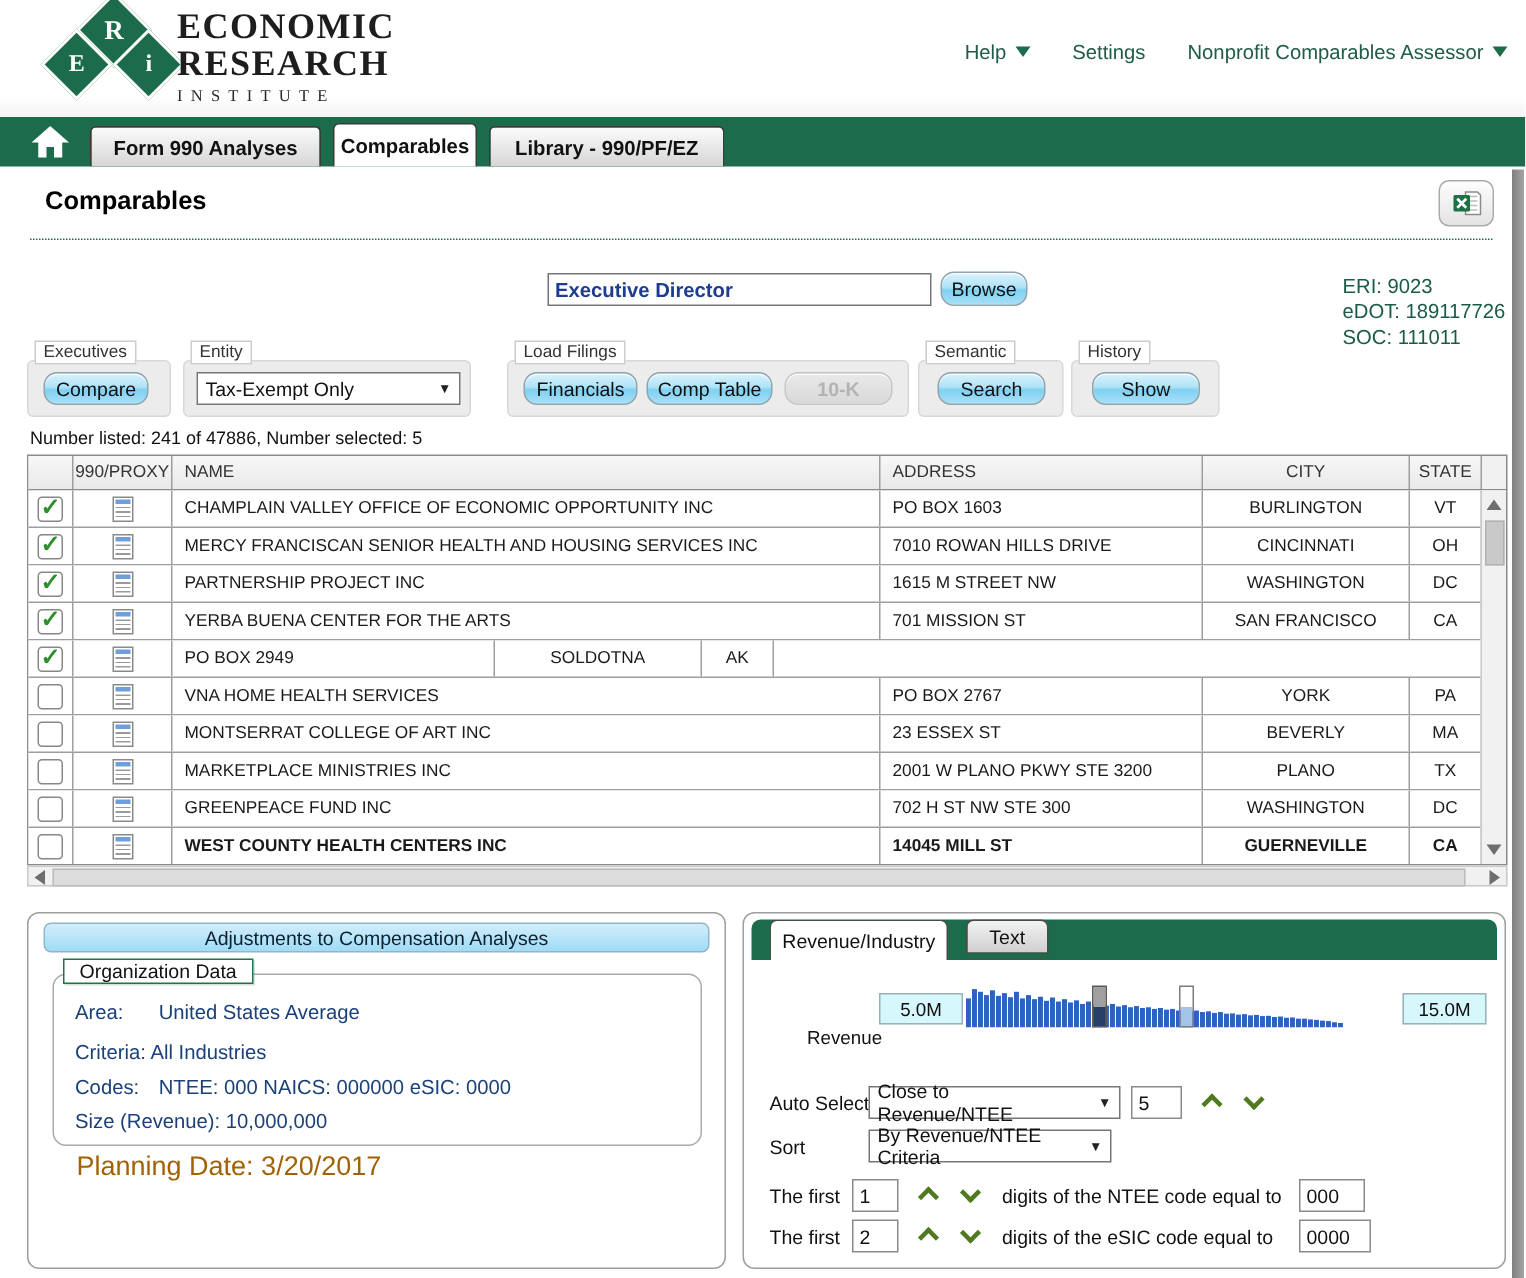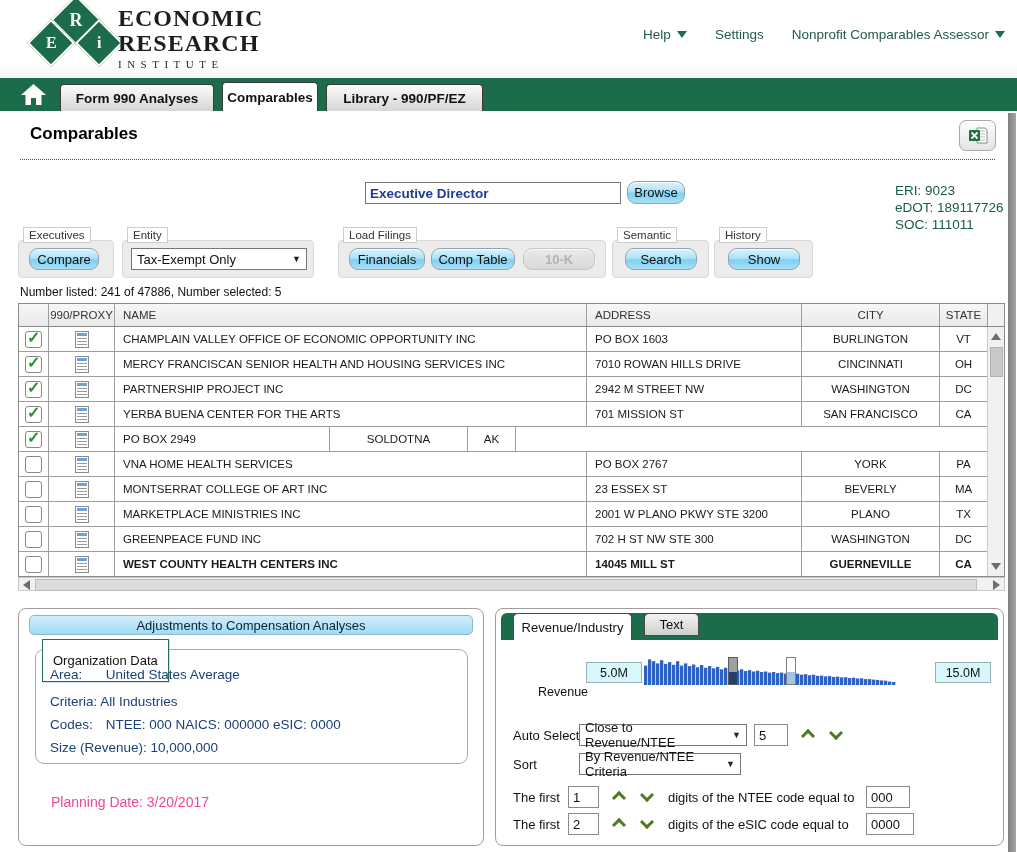--- a/index.html
+++ b/index.html
@@ -71,24 +71,24 @@
   .hscroll{position:absolute;left:18px;top:577px;width:987px;height:14px;background:#f1f1f1;border:1px solid #c9c9c9;box-sizing:border-box;}
   .hs-left{position:absolute;left:4px;top:2px;width:0;height:0;border-top:5px solid transparent;border-bottom:5px solid transparent;border-right:7px solid #6e6e6e;cursor:pointer;}
   .hs-right{position:absolute;right:4px;top:2px;width:0;height:0;border-top:5px solid transparent;border-bottom:5px solid transparent;border-left:7px solid #6e6e6e;cursor:pointer;}
   .hs-thumb{position:absolute;left:16px;top:1px;width:940px;height:10px;background:#dcdcdc;border:1px solid #bcbcbc;cursor:pointer;}
 
   
   .panel{position:absolute;top:608px;height:238px;border:1px solid #9e9e9e;border-radius:8px;background:#fff;box-sizing:border-box;}
   .left-panel{left:18px;width:466px;}
   .adj-bar{position:absolute;left:10px;top:6px;width:444px;height:20px;background:linear-gradient(180deg,#d2edfb,#9edcf7);border:1px solid #8fb6c9;border-radius:5px;display:flex;align-items:center;justify-content:center;font-size:13px;color:#0d2030;cursor:pointer;box-sizing:border-box;}
   .org-fieldset{position:absolute;left:16px;top:40px;width:433px;height:115px;border:1px solid #aaa;border-radius:9px;box-sizing:border-box;}
-  .org-legend{position:absolute;left:6px;top:-11px;background:#fff;border:1px solid #23704e;box-shadow:1px 1px 0 #23704e33;padding:13px 10px;font-size:13px;color:#111;}
+  .org-legend{position:absolute;left:6px;top:-11px;background:#fff;border:1px solid #23704e;box-shadow:1px 1px 0 #23704e33;padding:0 10px;font-size:13px;color:#111;}
   .org-line{position:absolute;left:14px;font-size:13.5px;color:#1B4178;white-space:nowrap;}
   .org-label{display:inline-block;}
-  .planning{position:absolute;left:32px;top:158px;font-size:14px;color:#ec4899;margin-top:27px;}
+  .planning{position:absolute;left:32px;top:158px;font-size:18px;color:#a16207;}
 
   
   .right-panel{left:495px;width:509px;}
   .panel-header{position:absolute;left:5px;top:4px;width:497px;height:27px;background:#1C6C4B;border-radius:6px 6px 0 0;}
   .ptab{position:absolute;top:0;border:1px solid #4a4a4a;border-radius:5px 5px 0 0;display:flex;align-items:center;justify-content:center;font-size:13px;color:#111;cursor:pointer;box-sizing:border-box;}
   .ptab.active{left:12px;width:119px;height:27px;background:#fff;border-bottom:none;}
   .ptab.inactive{left:143px;width:55px;height:23px;background:linear-gradient(180deg,#f3f3f3,#cfcfcf);}
   .rev-label{position:absolute;left:42px;top:76px;font-size:12.5px;color:#111;}
   .revbox{position:absolute;top:53px;width:56px;height:21px;background:#d6f8fc;border:1px solid #9ab0b5;display:flex;align-items:center;justify-content:center;font-size:12.5px;color:#111;box-sizing:border-box;cursor:text;}
   .hist{position:absolute;left:148px;top:49px;width:252px;height:27px;}
@@ -243,21 +243,21 @@
           <div class="td c-state">OH</div>
         </div>
         <div class="trow">
           <div class="td c-check">
             <span class="cb on"></span>
           </div>
           <div class="td c-proxy">
             <span class="docicon"></span>
           </div>
           <div class="td c-name">PARTNERSHIP PROJECT INC</div>
-          <div class="td c-addr">2942 M STREET NW</div>
+          <div class="td c-addr">1615 M STREET NW</div>
           <div class="td c-city">WASHINGTON</div>
           <div class="td c-state">DC</div>
         </div>
         <div class="trow">
           <div class="td c-check">
             <span class="cb on"></span>
           </div>
           <div class="td c-proxy">
             <span class="docicon"></span>
           </div>

